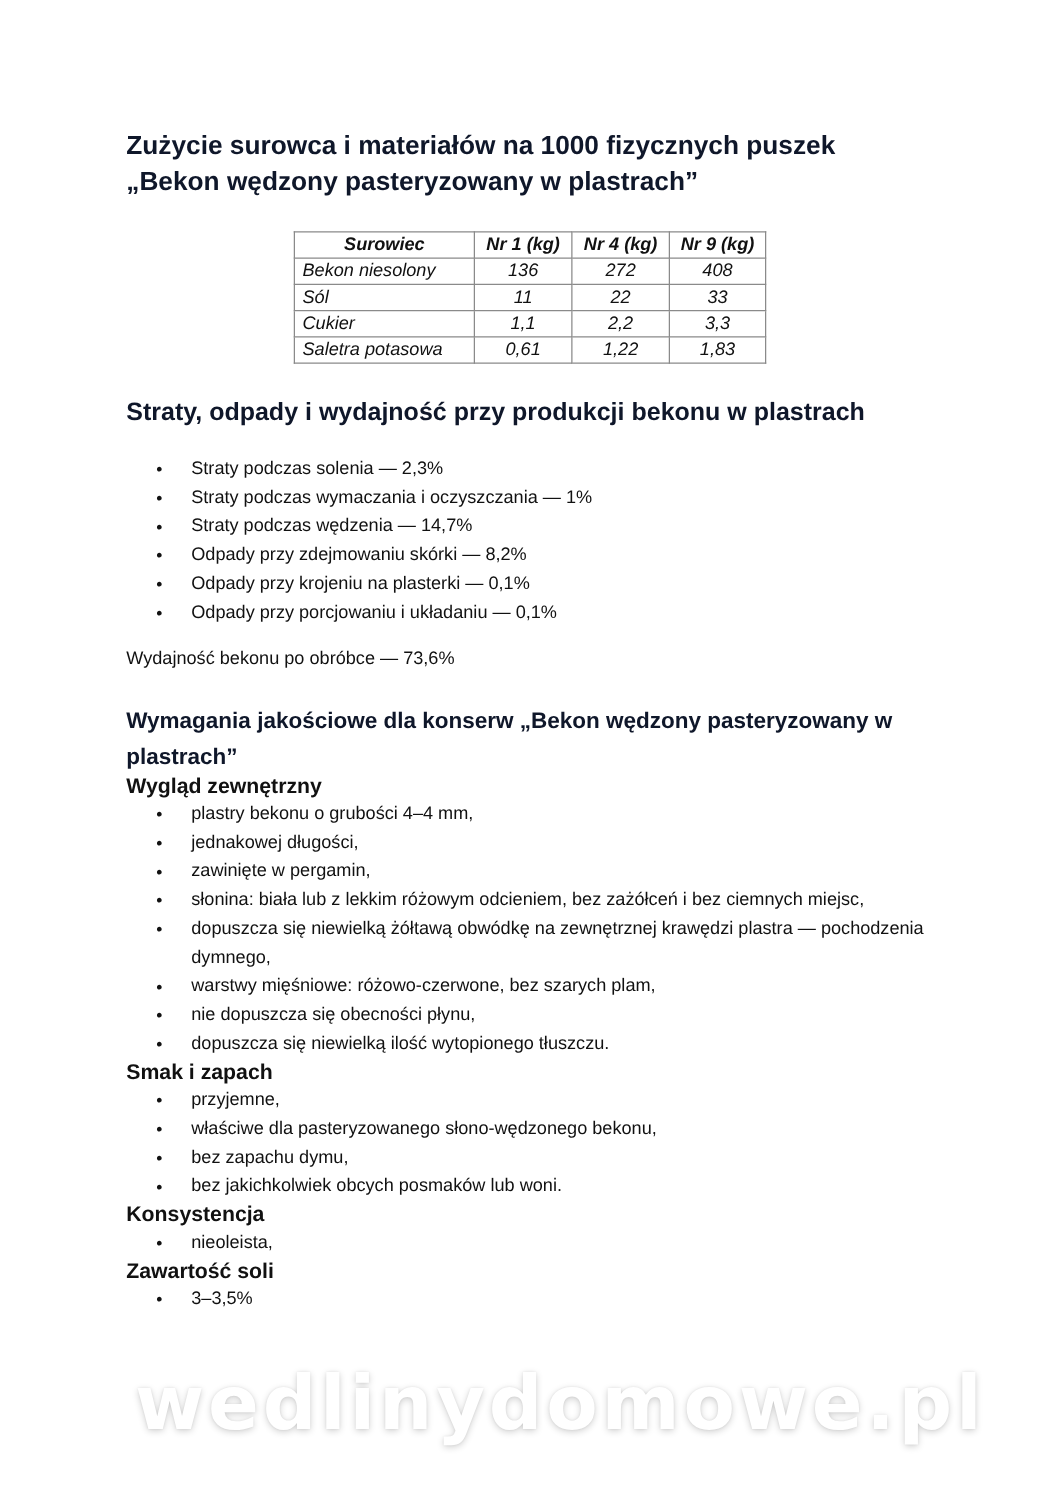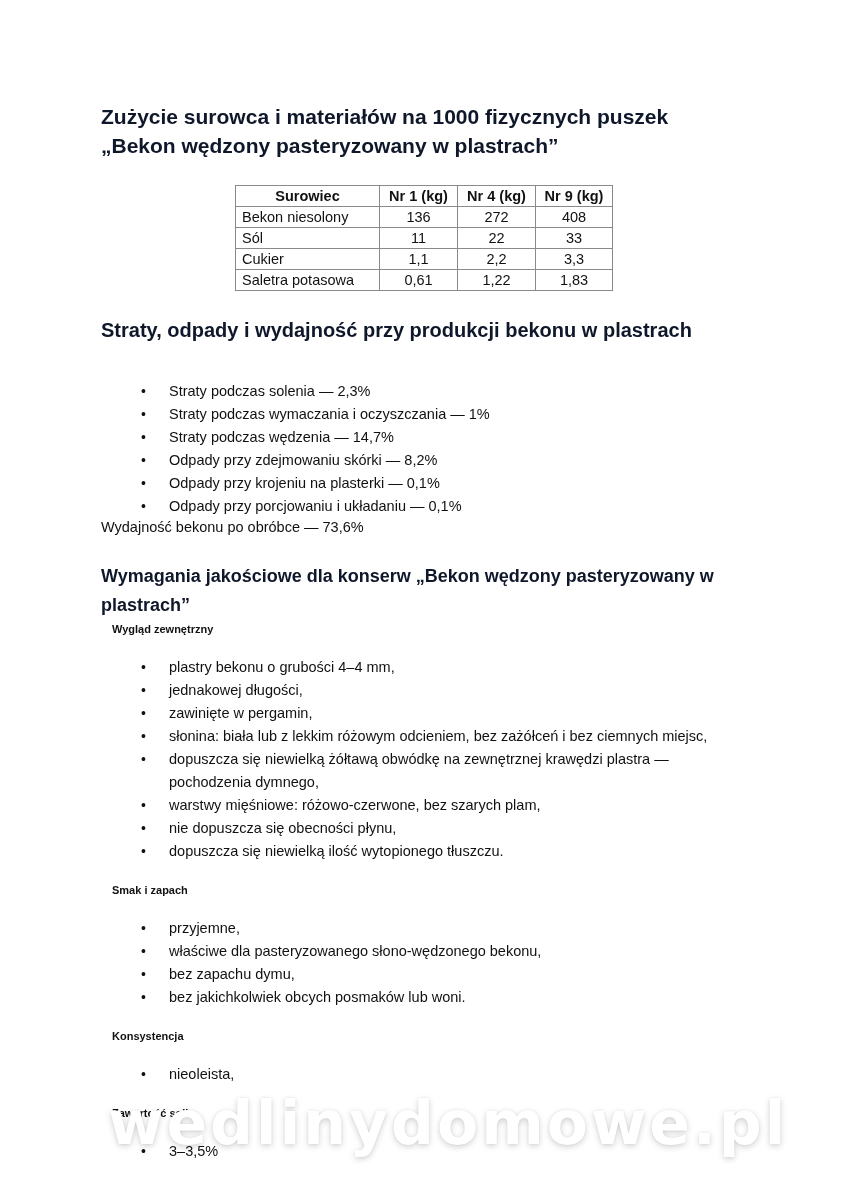--- a/index.html
+++ b/index.html
@@ -3,35 +3,35 @@
   <meta charset="utf-8">
   <style>
     html, body { margin: 0; padding: 0; background: #ffffff; }
     body { width: 849px; height: 1200px; position: relative; overflow: hidden;
       font-family: "Liberation Sans", sans-serif; color: #111; }
     .page { position: absolute; left: 101px; top: 0; width: 660px; }
     h1, h2 { font-family: "Liberation Sans", sans-serif; font-weight: bold; margin: 0; color: #0f172a; }
     h1.t1 { position: absolute; top: 102px; left: 0; font-size: 21px; line-height: 29px; width: 680px; }
     h1.t2 { position: absolute; top: 316px; left: 0; font-size: 20px; line-height: 29px; width: 700px; white-space: nowrap; }
     h1.t3 { position: absolute; top: 562px; left: 0; font-size: 18px; line-height: 29px; width: 620px; }
-    table.mat { position: absolute; top: 185px; left: 134px; border-collapse: collapse; font-size: 14.5px; }
+    table.mat { position: absolute; top: 185px; left: 134px; border-collapse: collapse; font-size: 14.5px; font-style: italic; }
     table.mat th, table.mat td { border: 1px solid #8a8a8a; padding: 0 6px; height: 20px; line-height: 20px; }
     table.mat th { font-weight: bold; text-align: center; }
     table.mat td { text-align: center; }
     table.mat td.name { text-align: left; }
     table.mat .c0 { width: 131px; }
     table.mat .c1 { width: 65px; }
     table.mat .c2 { width: 65px; }
     table.mat .c3 { width: 64px; }
-    ul { list-style: none; margin: 16px; padding: 0; }
+    ul { list-style: none; margin: 0; padding: 0; }
     ul li { position: relative; padding-left: 52px; font-size: 14.5px; line-height: 23px; }
     ul li::before { content: "•"; position: absolute; left: 24px; top: 0; font-size: 14px; }
     .losses { position: absolute; top: 364px; left: 0; width: 660px; }
     .yield { position: absolute; top: 516px; left: 0; font-size: 14.5px; line-height: 22px; }
-    .sub { font-size: 11px; line-height: 22px; font-weight: bold; margin-left: 11px; }
+    .sub { font-size: 17px; line-height: 22px; font-weight: bold; }
     .req { position: absolute; top: 618px; left: 0; width: 640px; }
     .req .sub { margin-top: 0; }
     .req ul li { line-height: 23px; }
     .watermark { position: absolute; top: 1088px; left: 108px; font-family: "DejaVu Sans", sans-serif; font-weight: bold;
       font-size: 60px; letter-spacing: 3px; color: #ffffff;
       text-shadow: 0 2px 6px rgba(0,0,0,0.18), 0 0 2px rgba(0,0,0,0.08); text-align: center; }
   </style>
 </head>
 <body>
 

